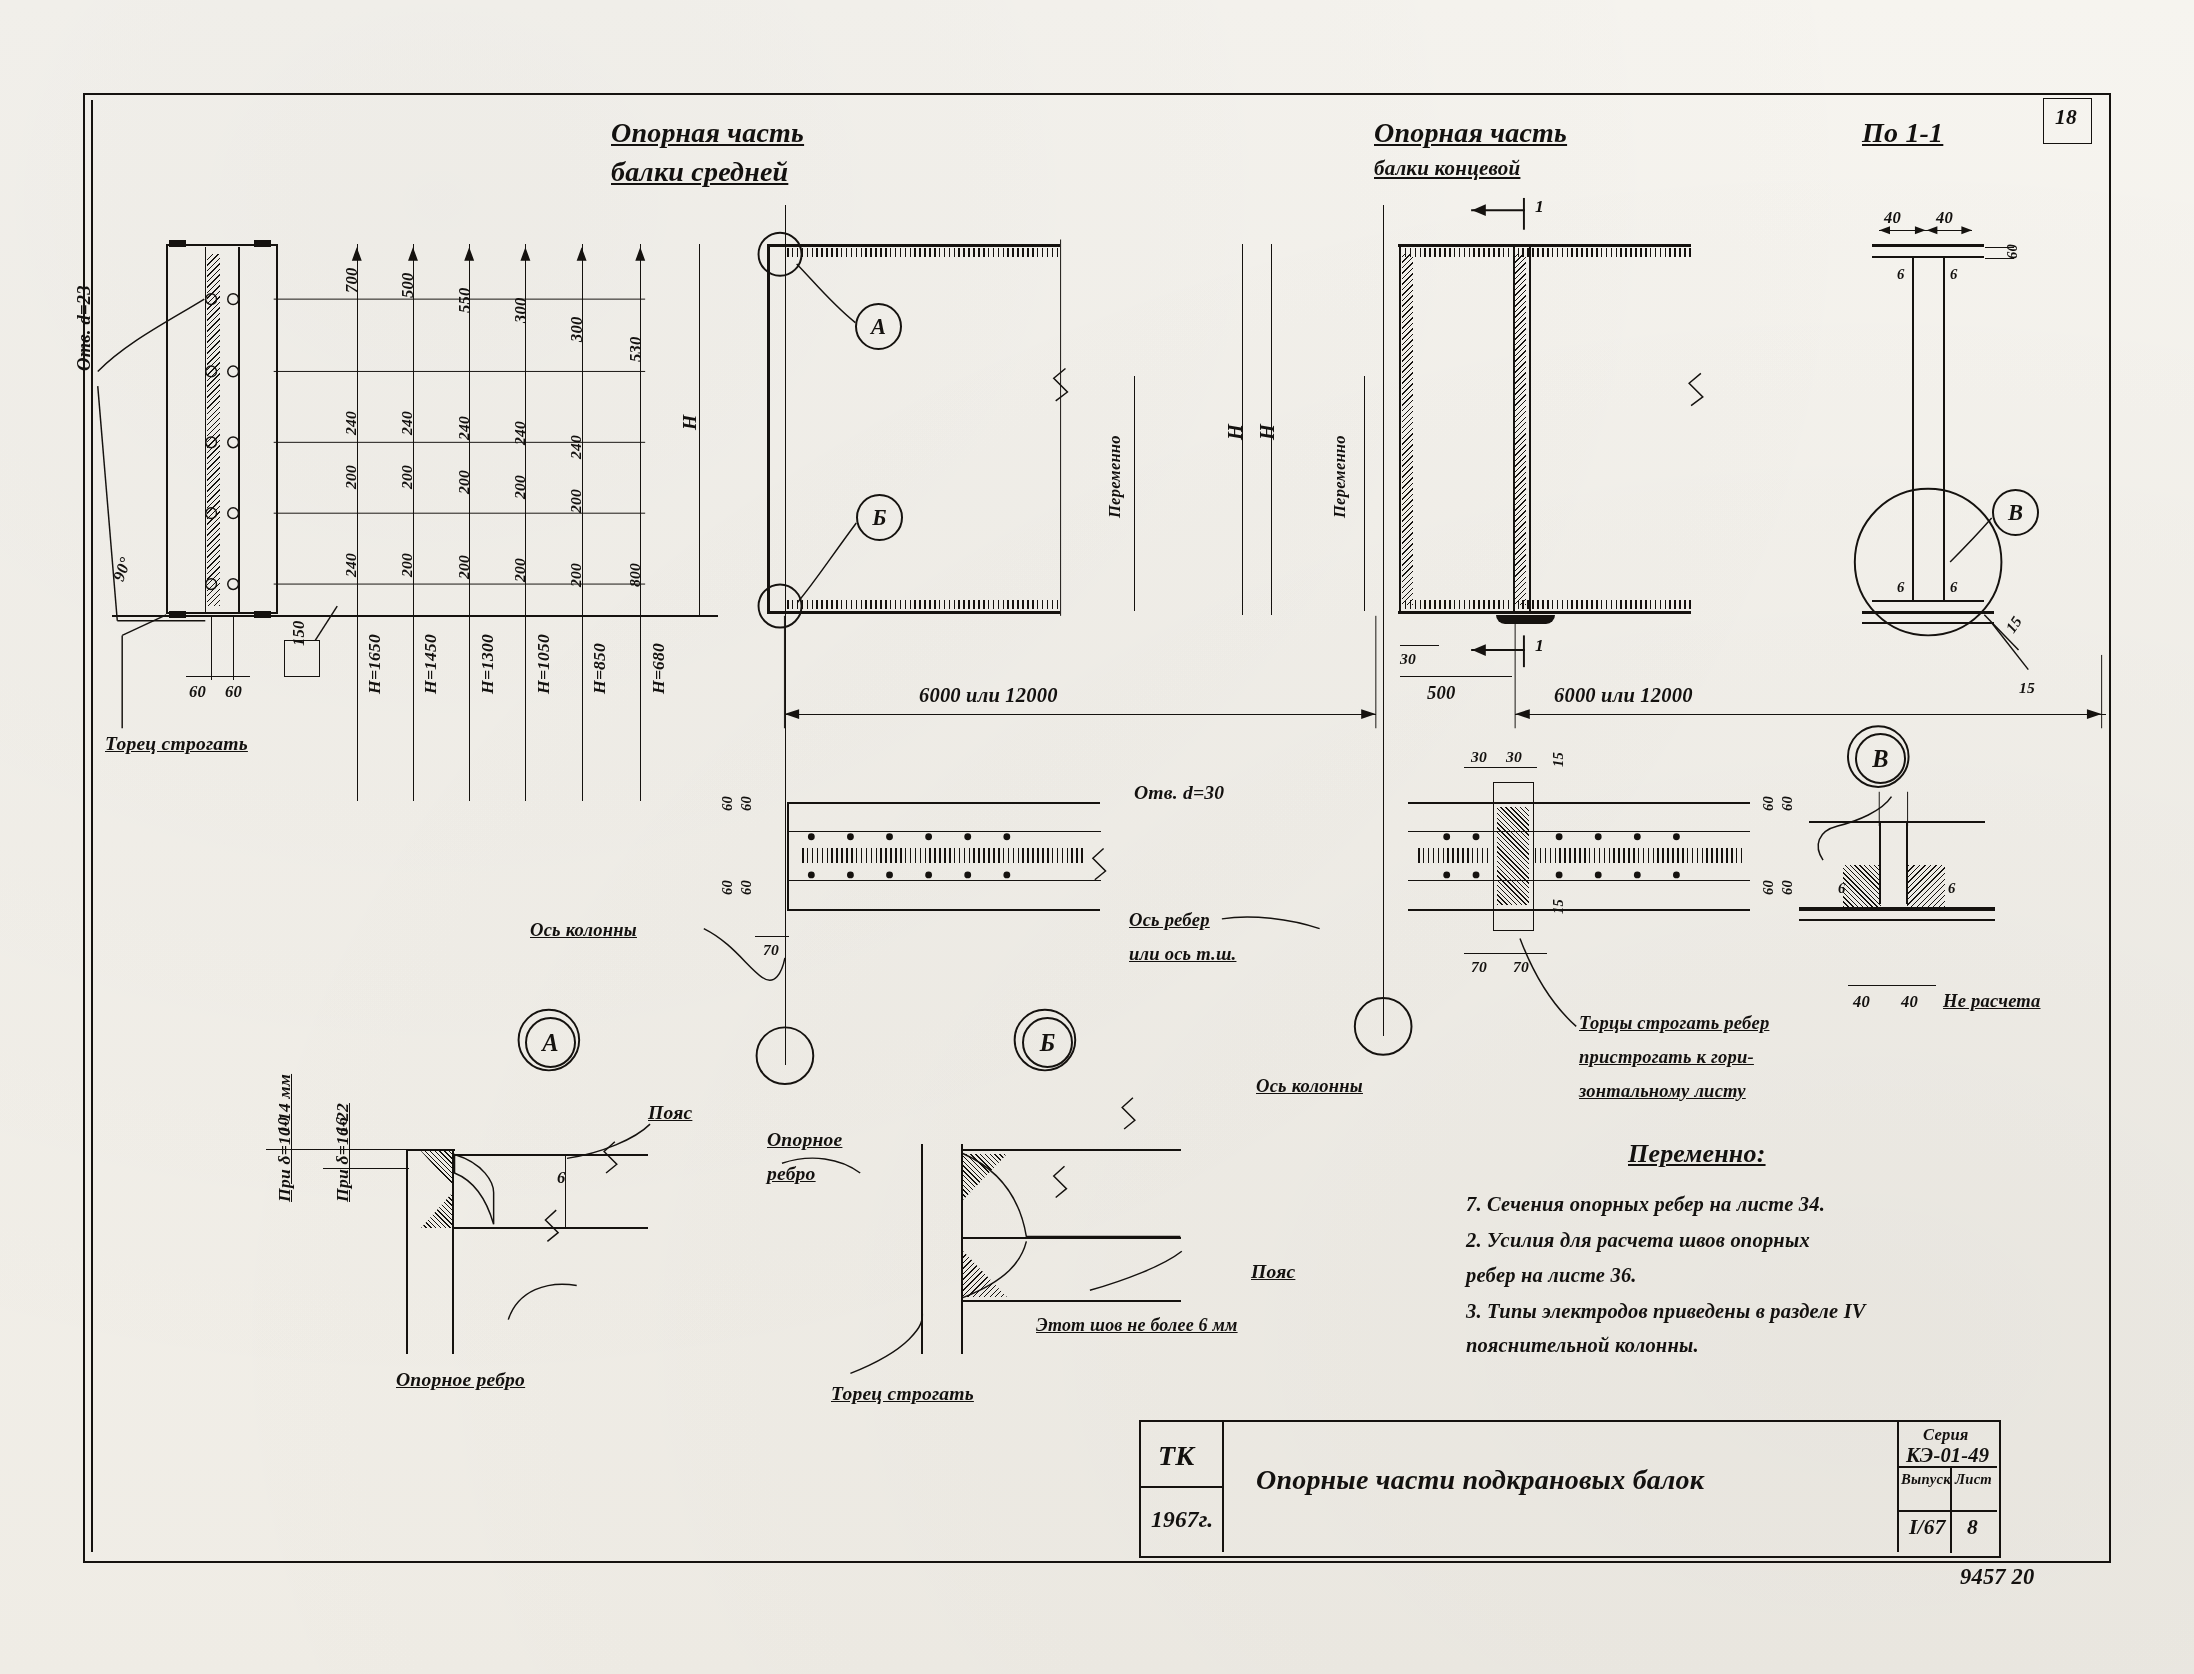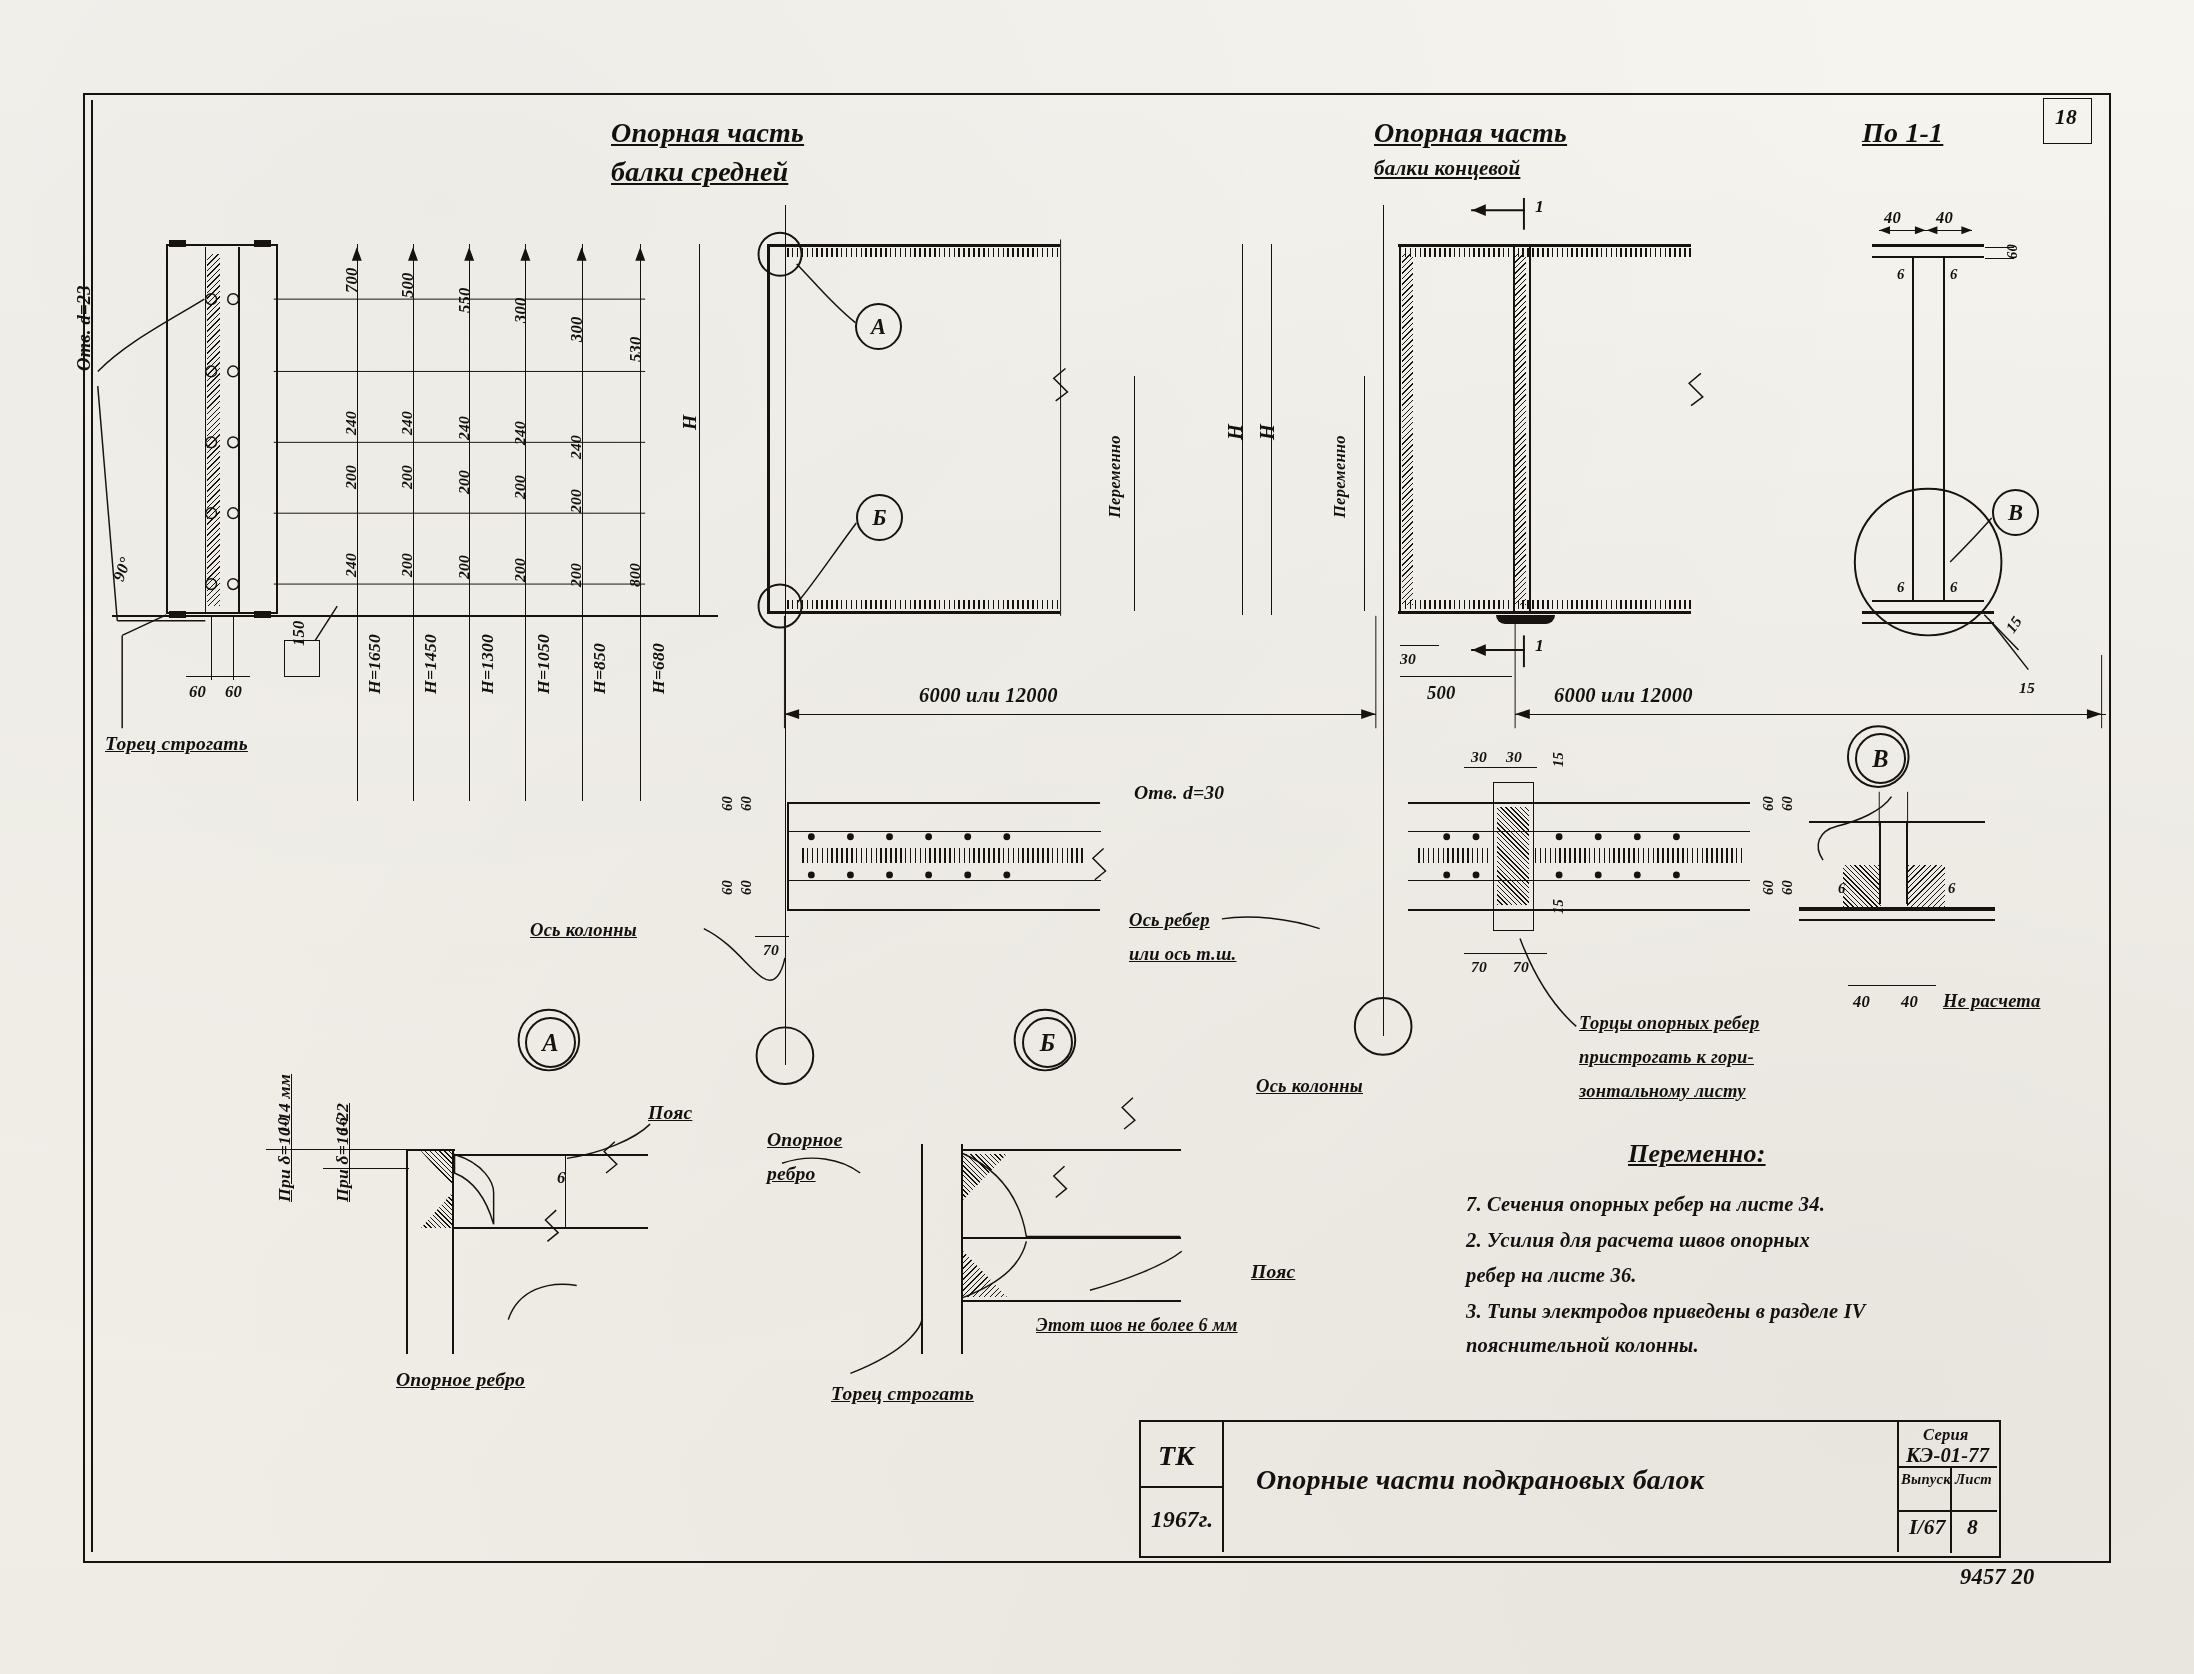--- a/index.html
+++ b/index.html
@@ -387,21 +387,21 @@
     <div class="lbl hand" style="left:1550px;top:767px;font-size:14.7px;transform:rotate(-90deg);transform-origin:left top;">15</div>
     <div class="lbl hand" style="left:1550px;top:914px;font-size:14.7px;transform:rotate(-90deg);transform-origin:left top;">15</div>
 
     <div class="lbl hand" style="left:1760px;top:811px;font-size:14.7px;transform:rotate(-90deg);transform-origin:left top;">60</div>
     <div class="lbl hand" style="left:1779px;top:811px;font-size:14.7px;transform:rotate(-90deg);transform-origin:left top;">60</div>
     <div class="lbl hand" style="left:1760px;top:895px;font-size:14.7px;transform:rotate(-90deg);transform-origin:left top;">60</div>
     <div class="lbl hand" style="left:1779px;top:895px;font-size:14.7px;transform:rotate(-90deg);transform-origin:left top;">60</div>
 
     <div class="lbl hand u" style="left:1256px;top:1075px;font-size:18.6px;">Ось колонны</div>
 
-    <div class="lbl hand u" style="left:1579px;top:1012px;font-size:18.6px;">Торцы опорных ребер</div>
+    <div class="lbl hand u" style="left:1579px;top:1012px;font-size:18.6px;">Торцы строгать ребер</div>
     <div class="lbl hand u" style="left:1579px;top:1046px;font-size:18.6px;">пристрогать к гори-</div>
     <div class="lbl hand u" style="left:1579px;top:1080px;font-size:18.6px;">зонтальному листу</div>
     <svg style="left:0;top:0;width:2194px;height:1674px;" viewBox="0 0 4489 3425" width="2194" height="1674">
       <path d="M3225,2100 C3180,2060 3140,2000 3110,1920" fill="none" stroke="#15120f" stroke-width="3"></path>
     </svg>
   </div>
 
   <div>
 
     <div class="line thick" style="left:1872px;top:244px;width:112px;height:3.4px;"></div>
@@ -552,21 +552,21 @@
     <div class="line vmed" style="left:1897px;top:1421px;width:2px;height:131px;"></div>
     <div class="line med" style="left:1140px;top:1486px;width:82px;height:1.5px;"></div>
     <div class="line med" style="left:1898px;top:1466px;width:99px;height:1.5px;"></div>
     <div class="line med" style="left:1898px;top:1510px;width:99px;height:1.5px;"></div>
     <div class="line vmed" style="left:1950px;top:1466px;width:1.5px;height:87px;"></div>
 
     <div class="lbl hand" style="left:1158px;top:1440px;font-size:28px;">ТК</div>
     <div class="lbl hand" style="left:1151px;top:1506px;font-size:23.5px;">1967г.</div>
     <div class="lbl hand" style="left:1256px;top:1464px;font-size:28px;">Опорные части подкрановых балок</div>
     <div class="lbl hand" style="left:1923px;top:1425px;font-size:16.6px;">Серия</div>
-    <div class="lbl hand" style="left:1906px;top:1444px;font-size:20.5px;">КЭ-01-77</div>
+    <div class="lbl hand" style="left:1906px;top:1444px;font-size:20.5px;">КЭ-01-49</div>
     <div class="lbl hand" style="left:1901px;top:1471px;font-size:14.7px;">Выпуск</div>
     <div class="lbl hand" style="left:1909px;top:1515px;font-size:21.5px;">I/67</div>
     <div class="lbl hand" style="left:1955px;top:1471px;font-size:14.7px;">Лист</div>
     <div class="lbl hand" style="left:1967px;top:1515px;font-size:21.5px;">8</div>
   </div>
 
 </div>
 
 
 </body></html>

